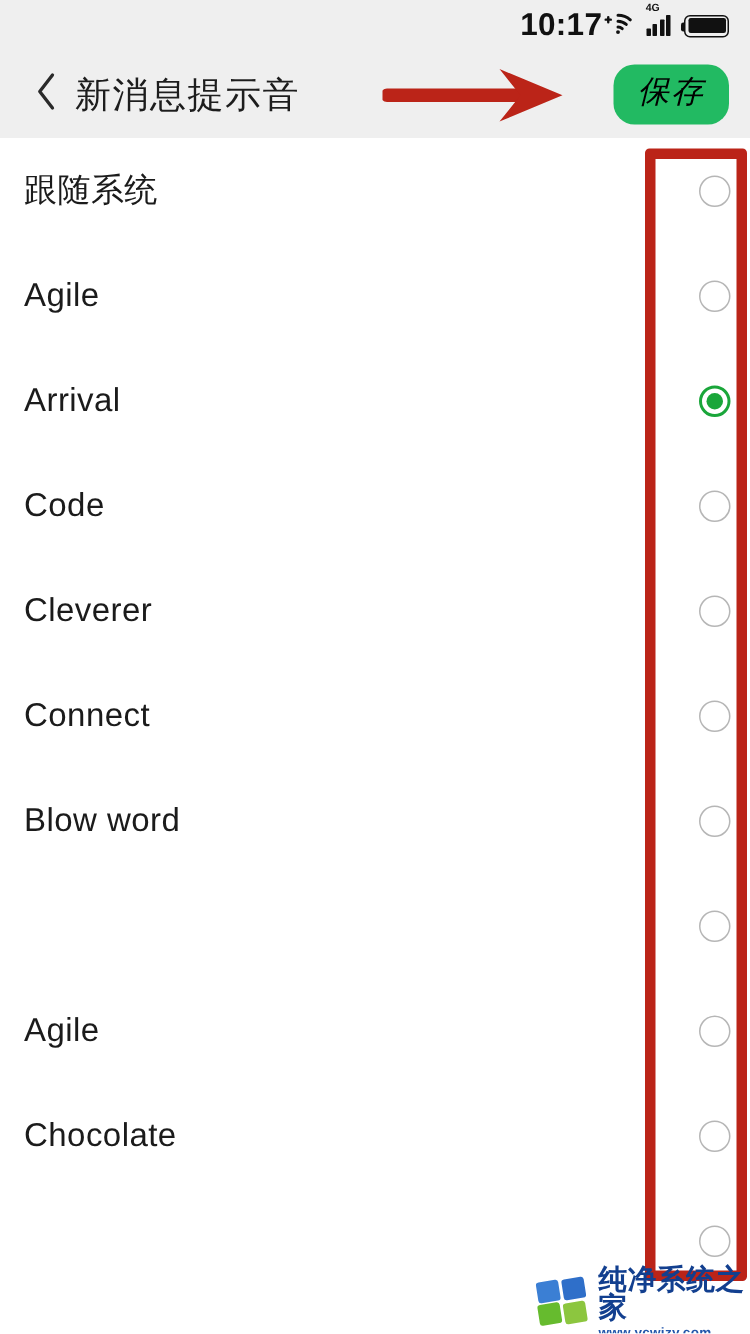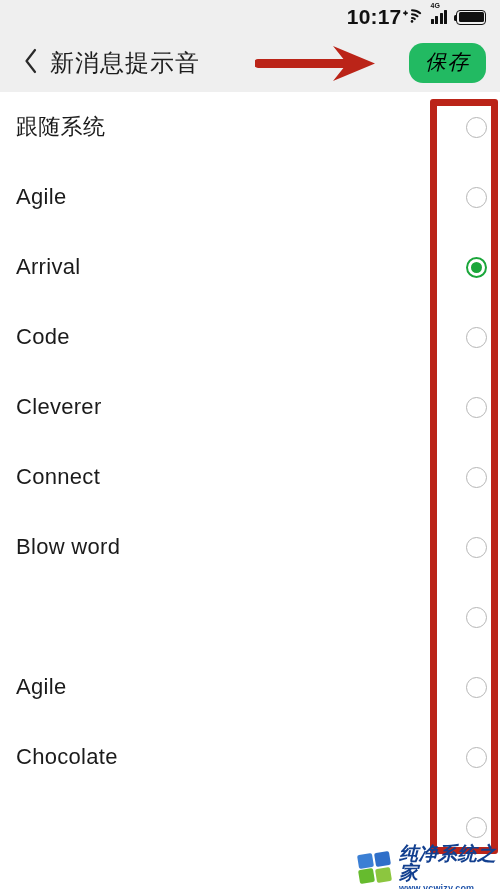--- a/index.html
+++ b/index.html
@@ -156,21 +156,20 @@
   .wm-logo { position:relative; width:36px; height:34px; flex:0 0 auto; }
   .wm-sq { position:absolute; width:15px; height:14px; border-radius:2px; transform:rotate(-9deg); }
   .wm-sq.tl { left:0;  top:2px;  background:#3b7fd4; }
   .wm-sq.tr { left:17px; top:0;  background:#2f6fc9; }
   .wm-sq.bl { left:1px; top:17px; background:#66bb2e; }
   .wm-sq.br { left:18px; top:16px; background:#8cc63f; }
   .wm-text { display:flex; flex-direction:column; line-height:1; }
   .wm-title {
     font-size:19px; font-weight:bold; color:#123f8f;
     letter-spacing:0.5px;
-    font-style:italic;
   }
   .wm-url {
     font-size:9px; font-weight:bold; color:#2255aa;
     letter-spacing:0.2px; margin-top:2px;
   }
 </style>
 </head>
 <body>
 
 <div id="screen">

